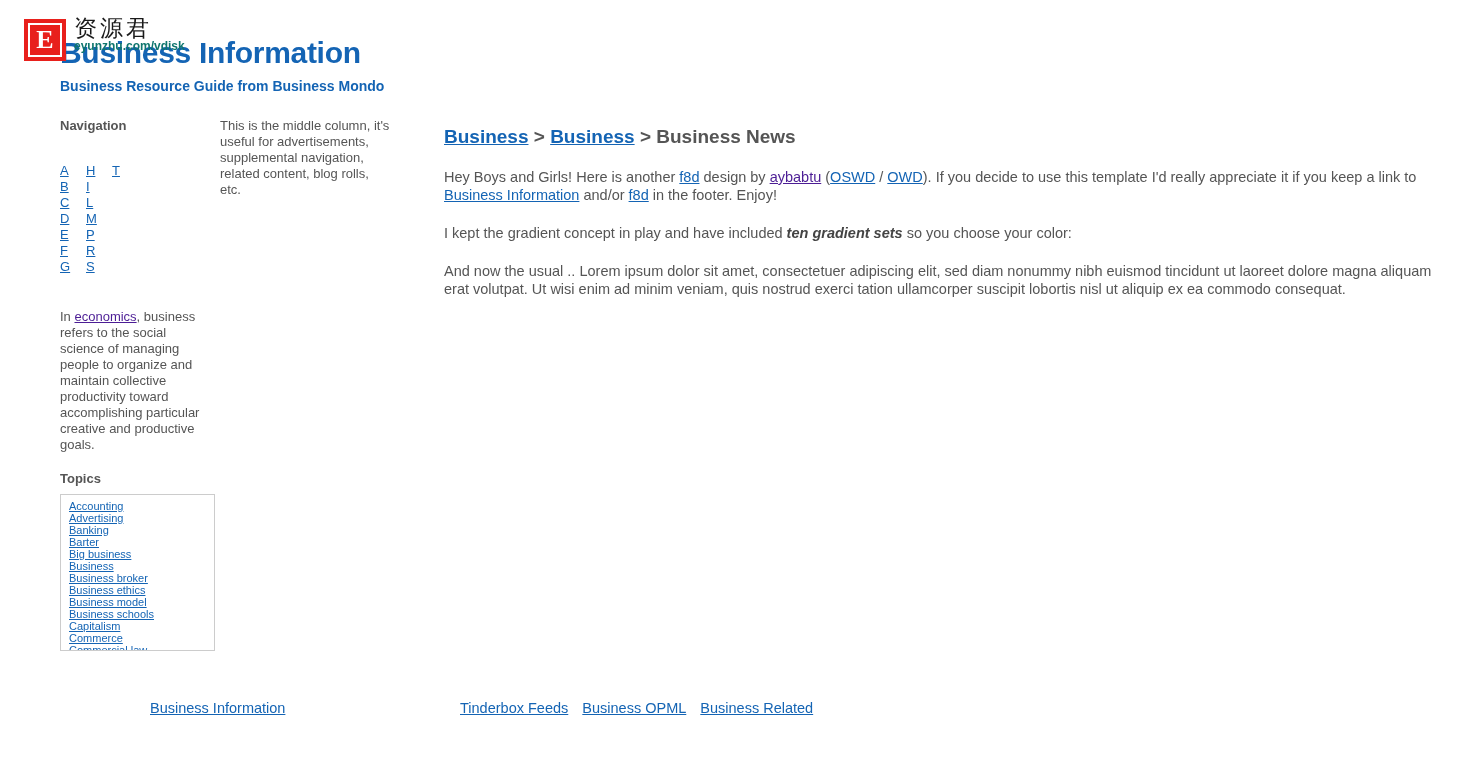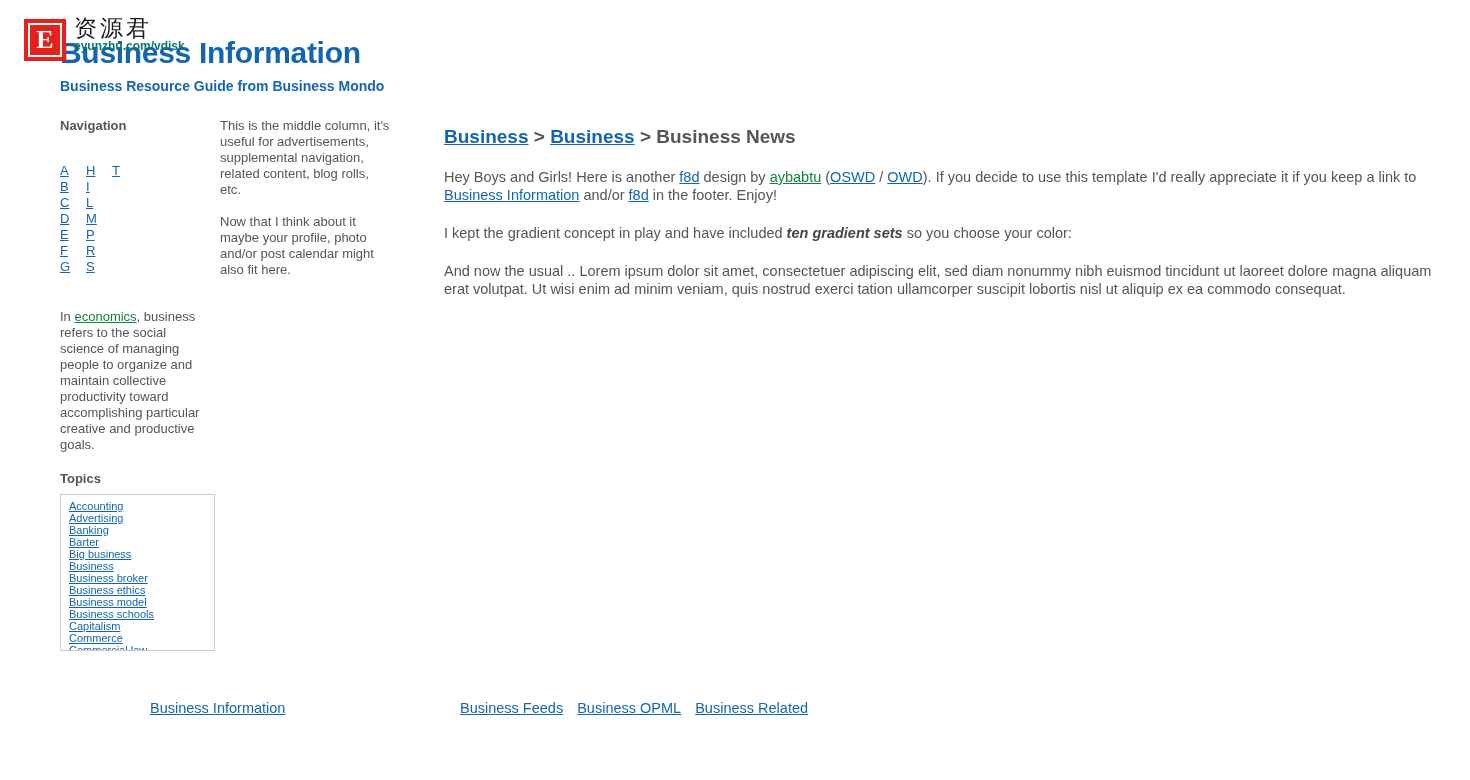--- a/index.html
+++ b/index.html
@@ -148,21 +148,21 @@
     display: block;
     line-height: 16px;
     font-size: 13px;
   }
 
   a {
     color: #1464b4;
     text-decoration: underline;
   }
   a.muted {
-    color: #15803d;
+    color: #4c1d95;
   }
 
   #left-blurb {
     margin-top: 34px;
     line-height: 16px;
     font-size: 13px;
     color: #555555;
   }
 
   #topics-head {
@@ -308,38 +308,37 @@
       <a href="#">Business model</a>
       <a href="#">Business schools</a>
       <a href="#">Capitalism</a>
       <a href="#">Commerce</a>
       <a href="#">Commercial law</a>
     </div>
   </div>
 
   <div id="mid-col">
     <p>This is the middle column, it's useful for advertisements, supplemental navigation, related content, blog rolls, etc.</p>
-    <p>Now that I think about it maybe your profile, photo and/or post calendar might also fit here.</p>
   </div>
 
   <div id="main-col">
     <div id="breadcrumb"><a href="#">Business</a><span> &gt; </span><a href="#">Business</a><span> &gt; </span><span>Business News</span></div>
 
     <p class="body"><span>Hey Boys and Girls! Here is another </span><a href="#">f8d</a><span> design by </span><a href="#" class="muted">aybabtu</a><span> (</span><a href="#">OSWD</a><span> / </span><a href="#">OWD</a><span>). If you decide to use this template I'd really appreciate it if you keep a link to </span><a href="#">Business Information</a><span> and/or </span><a href="#">f8d</a><span> in the footer. Enjoy!</span></p>
 
 
     <p class="body"><span>I kept the gradient concept in play and have included </span><b>ten gradient sets</b><span> so you choose your color:</span></p>
 
 
     <p class="body">And now the usual .. Lorem ipsum dolor sit amet, consectetuer adipiscing elit, sed diam nonummy nibh euismod tincidunt ut laoreet dolore magna aliquam erat volutpat. Ut wisi enim ad minim veniam, quis nostrud exerci tation ullamcorper suscipit lobortis nisl ut aliquip ex ea commodo consequat.</p>
   </div>
 </div>
 
 <div id="footer">
   <div id="footer-left">
     <a href="#">Business Information</a>
   </div>
   <div id="footer-right">
-    <a href="#">Business Feeds</a>
+    <a href="#">Tinderbox Feeds</a>
     <a href="#">Business OPML</a>
     <a href="#">Business Related</a>
   </div>
 </div>
 
 </body></html>

